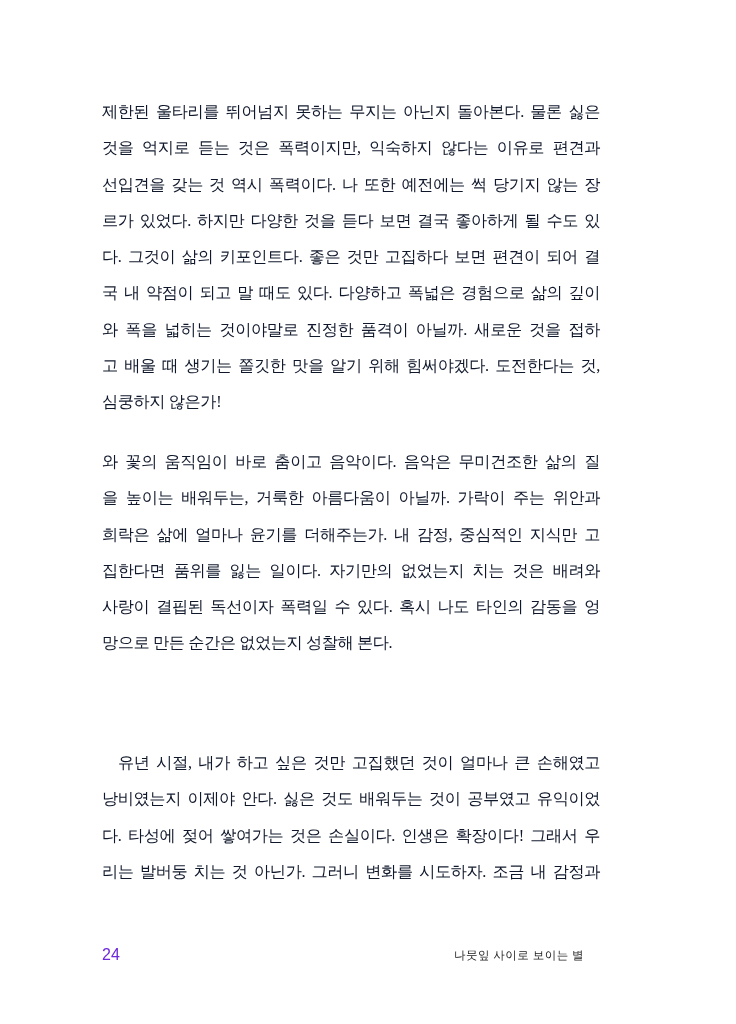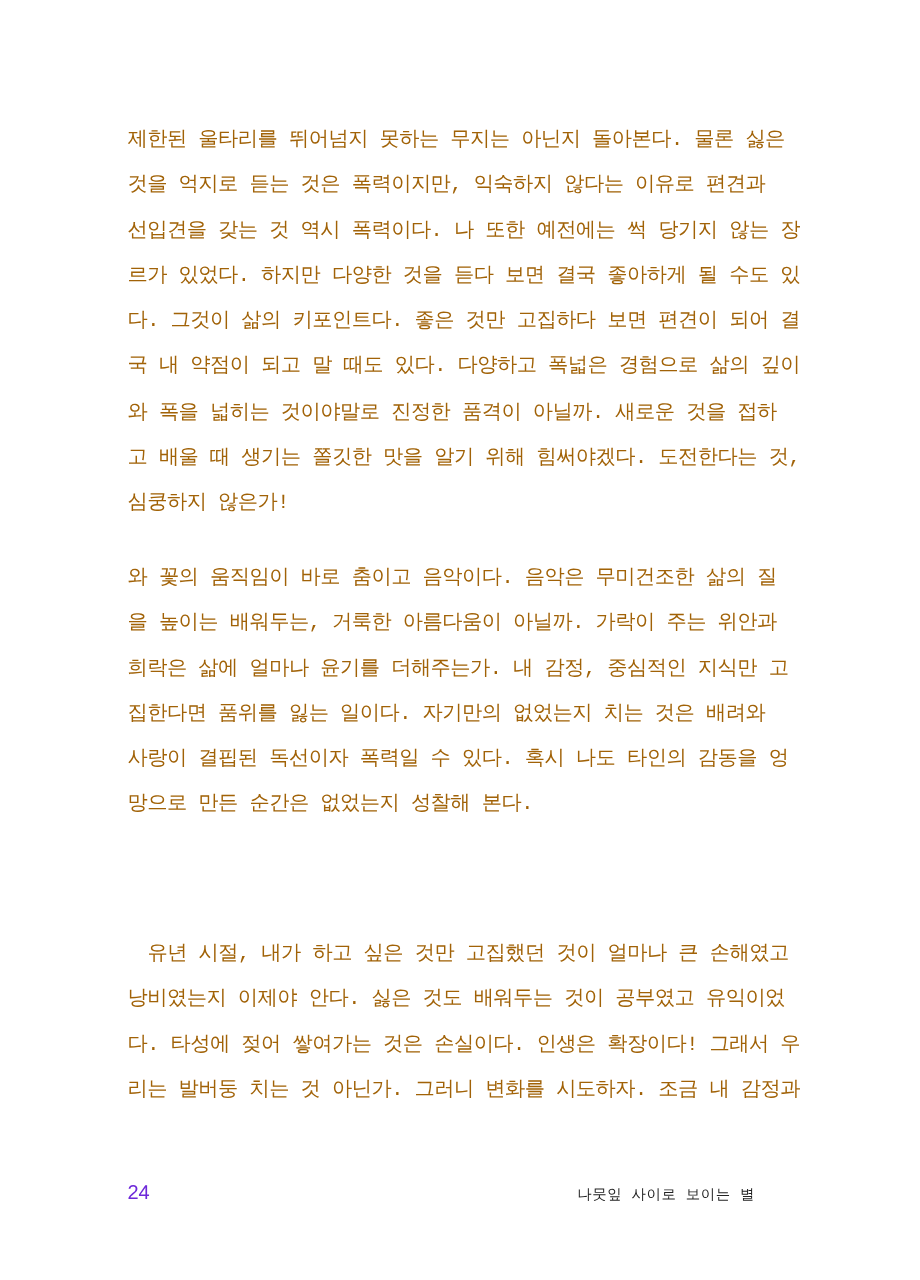--- a/index.html
+++ b/index.html
@@ -1,36 +1,36 @@
 <!DOCTYPE html>
 <html><head>
 <meta charset="utf-8">
 <style>
   html, body { margin: 0; padding: 0; background: #ffffff; }
   body { width: 736px; height: 1024px; position: relative; overflow: hidden; }
   .page { position: absolute; left: 0; top: 0; width: 736px; height: 1024px; background: #fff; }
   .body-text {
     position: absolute; left: 102px; width: 498px;
-    font-family: Liberation Mono, monospace;
-    font-size: 16.2px; line-height: 36.3px; color: #a16207;
+    font-family: Liberation Serif, serif;
+    font-size: 16.2px; line-height: 36.3px; color: #0f172a;
     letter-spacing: -0.4px;
   }
   .line { display: block; white-space: nowrap; text-align: justify; text-align-last: justify; height: 36.3px; }
   .line.last { text-align-last: left; }
   .indent { padding-left: 16px; }
   #p1 { top: 94px; }
   #p2 { top: 444px; }
   #p3 { top: 745px; }
   .footer-num {
     position: absolute; left: 102px; top: 946px;
     font-family: "Liberation Sans", sans-serif; font-size: 16px; color: #6d28d9;
   }
   .footer-title {
-    position: absolute; right: 132px; top: 948px;
-    font-family: Liberation Mono, monospace; font-size: 11.5px; color: #222; letter-spacing: 0.5px;
+    position: absolute; right: 152px; top: 948px;
+    font-family: Liberation Serif, serif; font-size: 11.5px; color: #222; letter-spacing: 0.5px;
   }
 </style>
 </head>
 <body>
 
 <div class="page">
 
   <div class="body-text" id="p1">
     <span class="line">제한된 울타리를 뛰어넘지 못하는 무지는 아닌지 돌아본다. 물론 싫은</span>
     <span class="line">것을 억지로 듣는 것은 폭력이지만, 익숙하지 않다는 이유로 편견과</span>

